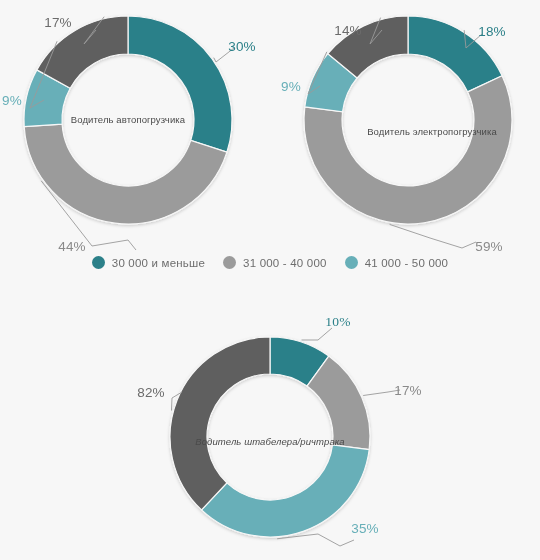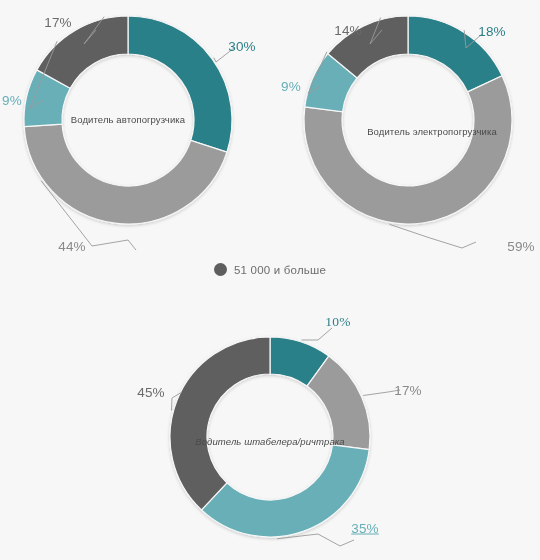--- a/index.html
+++ b/index.html
@@ -109,24 +109,32 @@
           <path d="M 112 8 A 104 104 0 0 1 206.102013456466 67.71895367723243 L 171.7185854627573 83.89856675670521 A 66 66 0 0 0 112 46 Z" fill="#2c8089" stroke="#f7f7f7" stroke-width="1.2"></path>
           <path d="M 206.102013456466 67.71895367723243 A 104 104 0 1 1 8.820071063294307 98.9653437093124 L 46.520429713244454 103.72800658475595 A 66 66 0 1 0 171.7185854627573 83.89856675670521 Z" fill="#9b9b9b" stroke="#f7f7f7" stroke-width="1.2"></path>
           <path d="M 8.820071063294307 98.9653437093124 A 104 104 0 0 1 31.866622751317948 45.70790506613625 L 61.146125976797926 69.93001667658646 A 66 66 0 0 0 46.520429713244454 103.72800658475595 Z" fill="#67afb8" stroke="#f7f7f7" stroke-width="1.2"></path>
           <path d="M 31.866622751317948 45.70790506613625 A 104 104 0 0 1 111.99999999999999 8 L 111.99999999999999 46 A 66 66 0 0 0 61.146125976797926 69.93001667658646 Z" fill="#5e5e5e" stroke="#f7f7f7" stroke-width="1.2"></path>
         </g>
       </svg>
   </div>
   <div class="center-label" id="center-1" style="left:408px; top:132px;margin-left:24px;">Водитель электропогрузчика</div>
 
   <div class="legend" id="legend" style="top:256px;">
-      <div class="legend-row" style="margin-top: 7px;">
+      <div class="legend-row">
         <div class="legend-item">
-          <span class="legend-dot" style="background: rgb(94, 94, 94);"></span>
-          <span class="legend-text">51 000 и больше</span>
+          <span class="legend-dot" style="background: rgb(44, 128, 137);"></span>
+          <span class="legend-text">30 000 и меньше</span>
+        </div>
+        <div class="legend-item">
+          <span class="legend-dot" style="background: rgb(155, 155, 155);"></span>
+          <span class="legend-text">31 000 - 40 000</span>
+        </div>
+        <div class="legend-item">
+          <span class="legend-dot" style="background: rgb(103, 175, 184);"></span>
+          <span class="legend-text">41 000 - 50 000</span>
         </div>
       </div>
     </div>
 
   <div class="donut-wrap" id="wrap-2" style="left:163px; top:330px; width:214px; height:214px;">
     <svg class="donut-svg" id="svg-2" width="214" height="214" viewBox="0 0 214 214">
         <defs>
           <filter id="sh2" x="-25%" y="-25%" width="150%" height="150%">
             <feDropShadow dx="0" dy="1.2" stdDeviation="1.6" flood-color="#000000" flood-opacity="0.18"></feDropShadow>
           </filter>
@@ -153,20 +161,20 @@
       <polyline points="301.51973342624467,339.99223533789433 318,340 332,328" fill="none" stroke="#9a9a9a" stroke-width="0.9"></polyline>
       <polyline points="363.1816366795453,395.51286240626837 388,392 400,390" fill="none" stroke="#9a9a9a" stroke-width="0.9"></polyline>
       <polyline points="277.1151603219008,538.7515331265021 318,534 340,546 354,540" fill="none" stroke="#9a9a9a" stroke-width="0.9"></polyline>
       <polyline points="171.475565718515,410.6004573995429 172,398 182,392" fill="none" stroke="#9a9a9a" stroke-width="0.9"></polyline>
     </svg>
     <div class="pct" style="left: 242px; top: 46px; color: rgb(44, 128, 137); text-align: center;">30%</div>
     <div class="pct" style="left: 72px; top: 246px; color: rgb(138, 138, 138);">44%</div>
     <div class="pct" style="left: 12px; top: 100px; color: rgb(103, 175, 184);">9%</div>
     <div class="pct" style="left: 58px; top: 22px; color: rgb(107, 107, 107);">17%</div>
     <div class="pct" style="left: 492px; top: 31px; color: rgb(44, 128, 137); text-align: center;">18%</div>
-    <div class="pct" style="left: 489px; top: 246px; color: rgb(138, 138, 138); margin-left: 32px;">59%</div>
+    <div class="pct" style="left: 489px; top: 246px; color: rgb(138, 138, 138);">59%</div>
     <div class="pct" style="left: 291px; top: 86px; color: rgb(103, 175, 184);">9%</div>
     <div class="pct" style="left: 348px; top: 30px; color: rgb(107, 107, 107);">14%</div>
     <div class="pct" style="left: 338px; top: 322px; color: rgb(44, 128, 137); font-family: Liberation Serif, serif;">10%</div>
     <div class="pct" style="left: 408px; top: 390px; color: rgb(138, 138, 138);">17%</div>
-    <div class="pct" style="left: 365px; top: 528px; color: rgb(103, 175, 184); text-decoration: underline;">35%</div>
-    <div class="pct" style="left: 151px; top: 392px; color: rgb(107, 107, 107);">45%</div>
+    <div class="pct" style="left: 365px; top: 528px; color: rgb(103, 175, 184);">35%</div>
+    <div class="pct" style="left: 151px; top: 392px; color: rgb(107, 107, 107);">82%</div>
   </div>
 
 </body></html>

